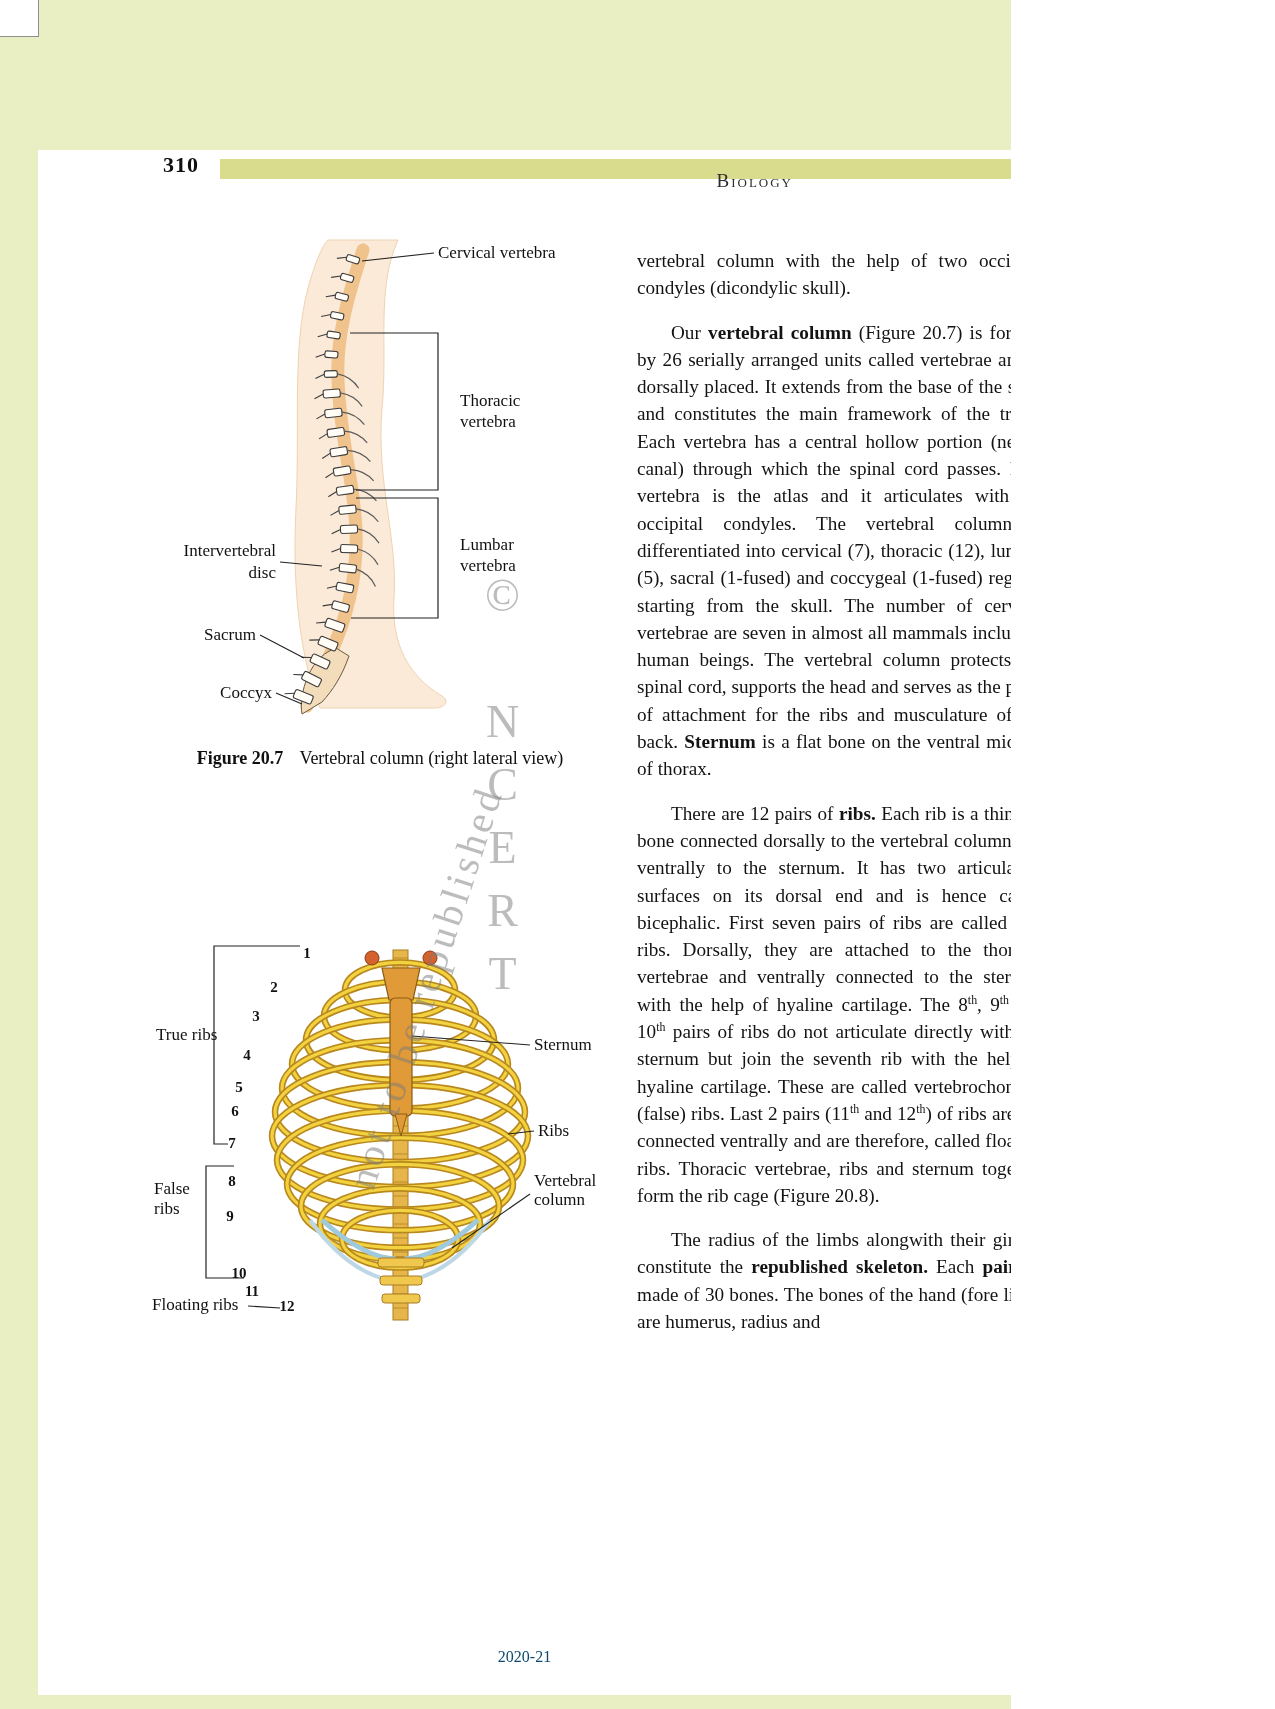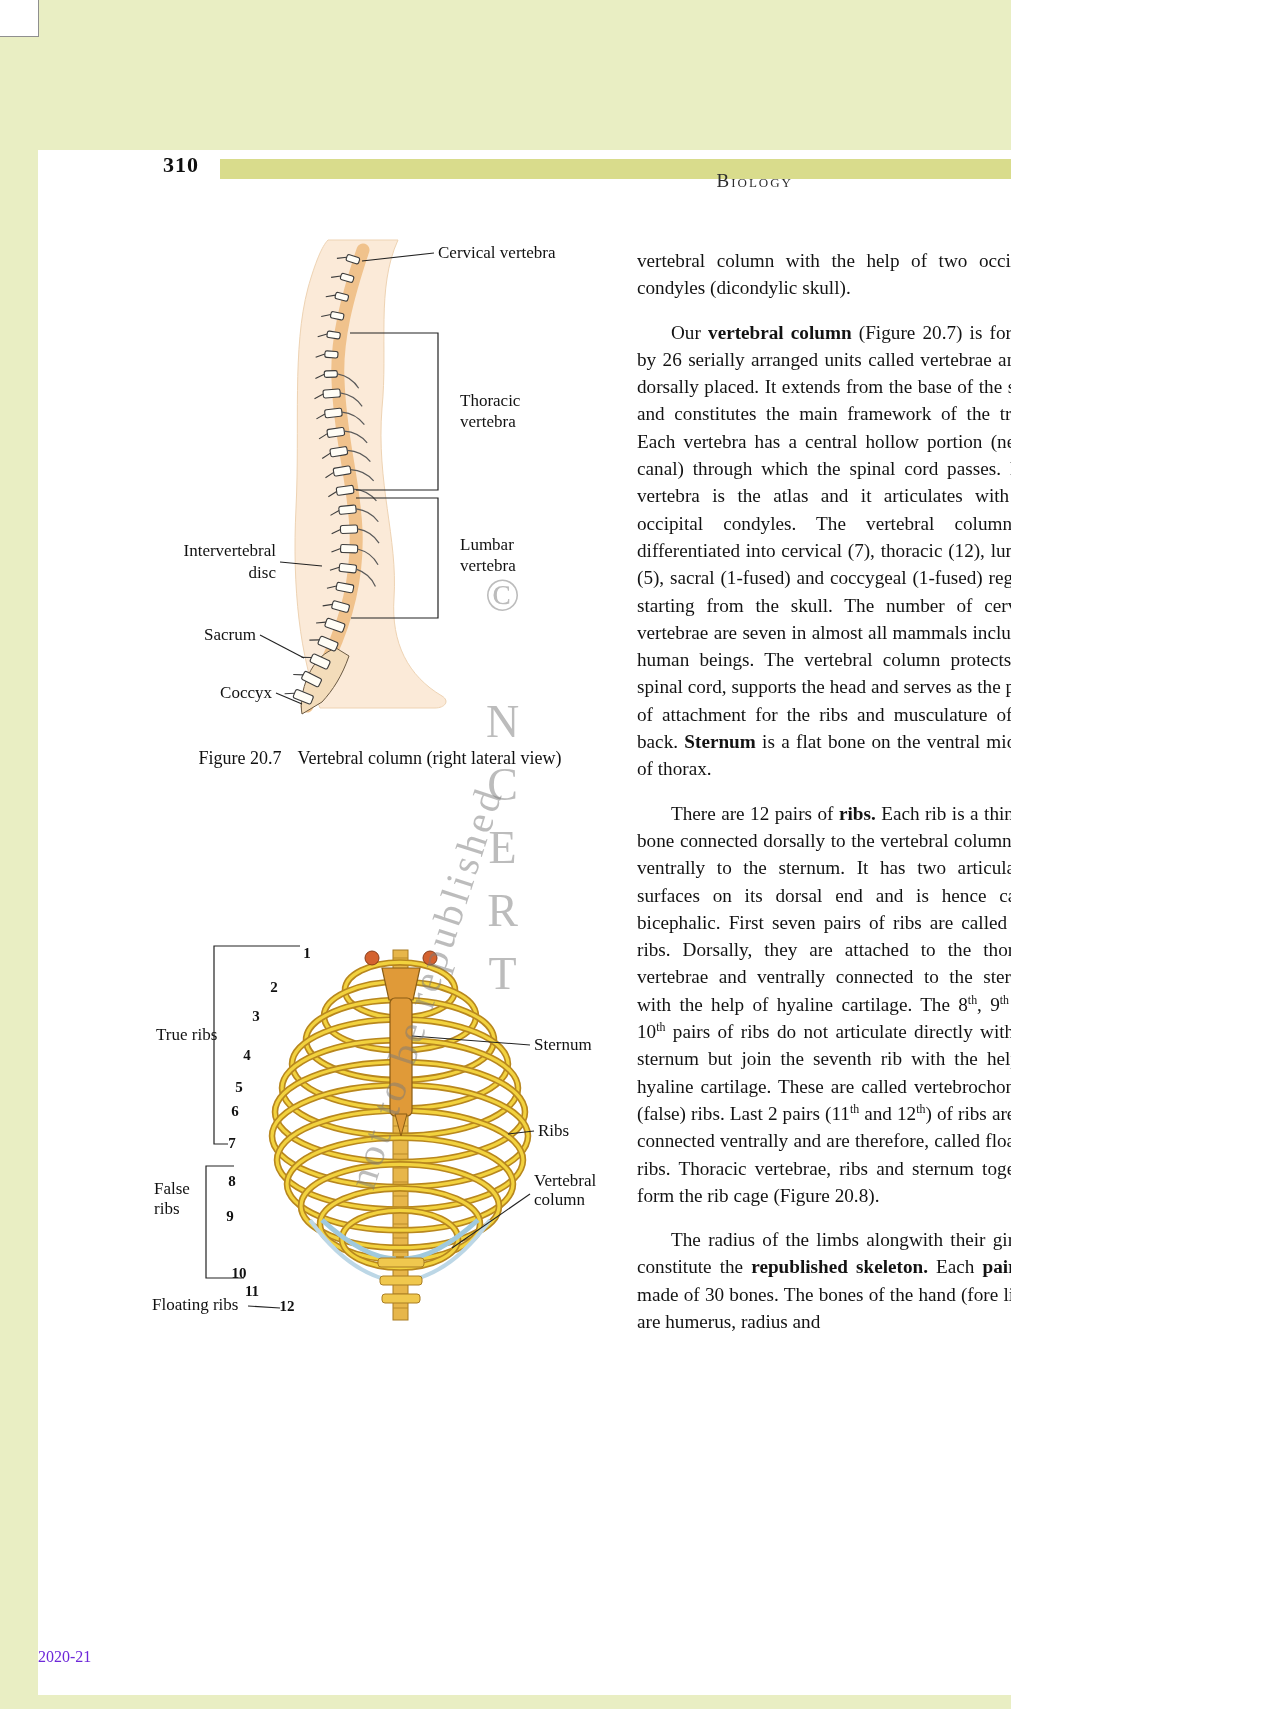--- a/index.html
+++ b/index.html
@@ -13,27 +13,27 @@
   .page-number{position:absolute;left:125px;top:2px;font-size:22px;font-weight:bold;letter-spacing:1px;color:#0f0f0f}
   .header-bar{position:absolute;left:182px;top:9px;right:0;height:20px;background:var(--bar,#d9dc8c)}
   .header-title{position:absolute;right:218px;top:20px;font-variant:small-caps;font-size:19px;letter-spacing:2px;color:#2d2d2d;z-index:2}
   .watermark{position:absolute;color:rgba(122,122,122,.5);z-index:6;pointer-events:none;white-space:nowrap}
   .wm1{left:438px;top:420px;font-size:46px;letter-spacing:12px;writing-mode:vertical-rl;text-orientation:upright}
   .wm2{left:300px;top:1030px;font-size:40px;letter-spacing:4px;transform:rotate(-72deg);transform-origin:left top}
   .figure{position:absolute}
   .fig1{left:112px;top:78px;width:460px}
   .fig2{left:112px;top:778px;width:460px}
   .caption{text-align:center;font-size:18px;margin-top:4px;color:#101010}
-  .caption b{font-weight:normal}
+  .caption b{font-weight:bold}
   .caption span{margin-left:16px}
   .textcol{position:absolute;left:582px;top:80px;width:442px;font-size:19.2px;line-height:27.3px;text-align:justify}
   .textcol p{margin:17px}
   .textcol p.indent{text-indent:34px}
   .textcol sup{font-size:.62em;line-height:0;vertical-align:super}
-  .footer{position:absolute;left:0;right:0;top:1498px;font-size:16px;color:#6d28d9}
+  .footer{position:absolute;left:0;right:0;top:1498px;text-align:center;font-size:16px;color:#0c4a6e}
   svg text{font-family:"Liberation Serif","DejaVu Serif",serif}
   .fl{font-size:17px;fill:#111}
   .fn{font-size:15px;font-weight:bold;fill:#111}
   .ptr{stroke:#222;stroke-width:1.1}
   .bracket{stroke:#222;stroke-width:1.2;fill:none}
   .vertebra{fill:#fffdf6;stroke:#3c3c3c;stroke-width:1.1}
   .vproc{stroke:#3c3c3c;stroke-width:1.1;fill:none}
   .ribstub{stroke:#5a5a5a;stroke-width:1.2;fill:none}
   .rib-outer{fill:none;stroke:#b8871e;stroke-width:6.5}
   .rib-inner{fill:none;stroke:#f2d23e;stroke-width:3.2}

